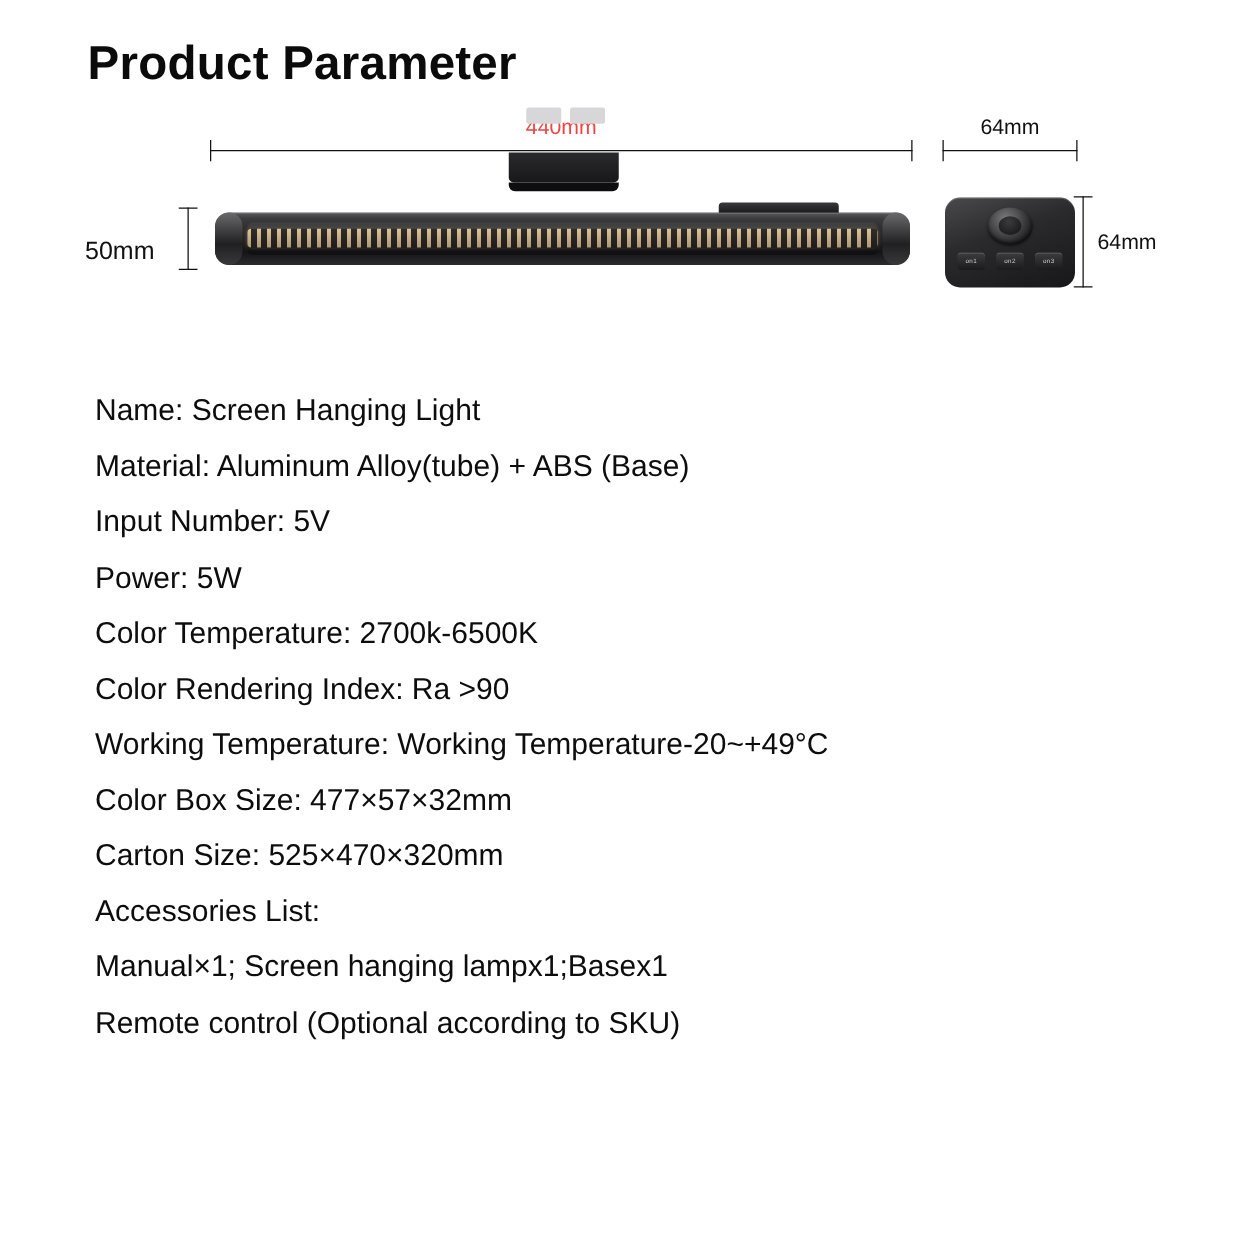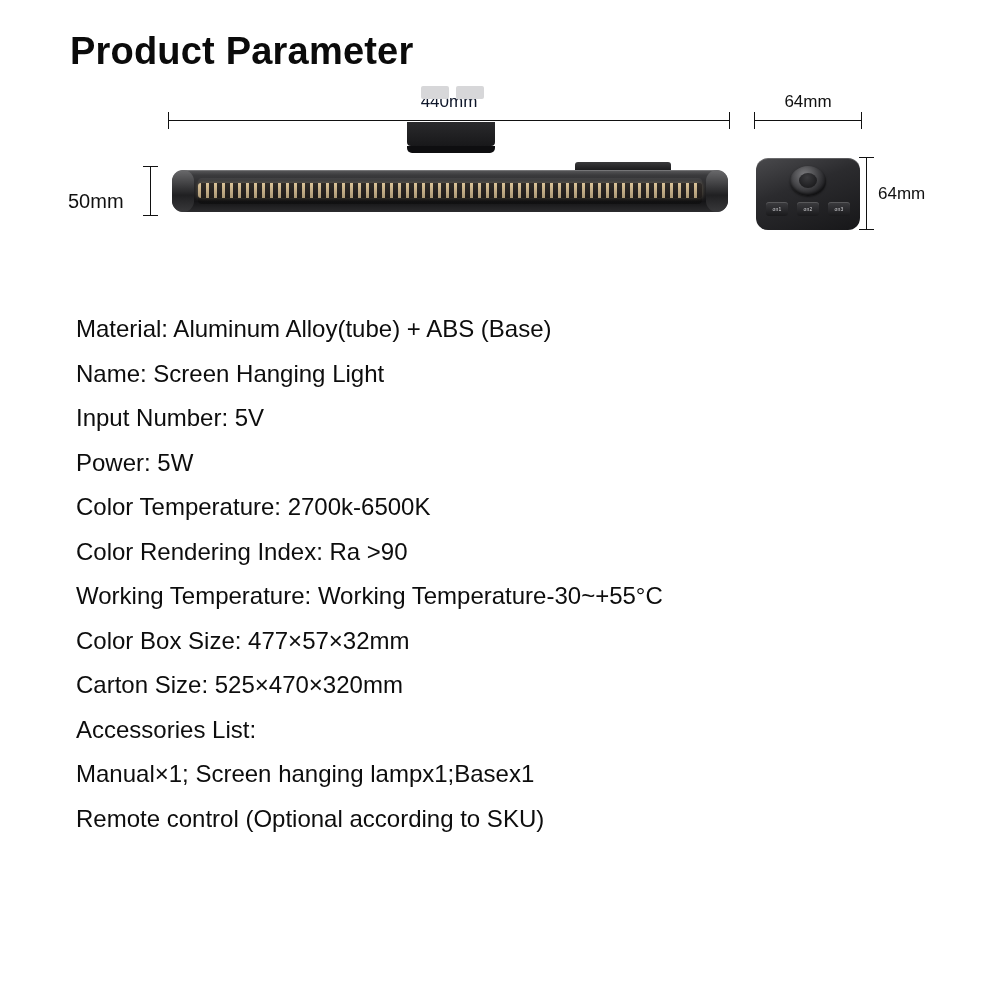--- a/index.html
+++ b/index.html
@@ -57,21 +57,21 @@
   .dim-top-lamp::before { left: 0; }
   .dim-top-lamp::after { right: 0; }
 
   .label-440 {
     position: absolute;
     left: 168px;
     top: 12px;
     width: 562px;
     text-align: center;
     font-size: 17px;
-    color: #0f172a;
+    color: #ef4444;
   }
 
   
   .dim-top-base {
     position: absolute;
     left: 754px;
     top: 40px;
     width: 108px;
     height: 1px;
     background: #111;
@@ -352,25 +352,25 @@
     <div class="knob"></div>
     <div class="btn-row">
       <div class="mini-btn">on1</div>
       <div class="mini-btn">on2</div>
       <div class="mini-btn">on3</div>
     </div>
   </div>
 </div>
 
 <div class="spec-list">
+  <div class="spec-line">Name: Screen Hanging Light</div>
   <div class="spec-line">Material: Aluminum Alloy(tube) + ABS (Base)</div>
-  <div class="spec-line">Name: Screen Hanging Light</div>
   <div class="spec-line">Input Number: 5V</div>
   <div class="spec-line">Power: 5W</div>
   <div class="spec-line">Color Temperature: 2700k-6500K</div>
   <div class="spec-line">Color Rendering Index: Ra &gt;90</div>
-  <div class="spec-line">Working Temperature: Working Temperature-30~+55°C</div>
+  <div class="spec-line">Working Temperature: Working Temperature-20~+49°C</div>
   <div class="spec-line">Color Box Size: 477×57×32mm</div>
   <div class="spec-line">Carton Size: 525×470×320mm</div>
   <div class="spec-line">Accessories List:</div>
   <div class="spec-line">Manual×1; Screen hanging lampx1;Basex1</div>
   <div class="spec-line">Remote control (Optional according to SKU)</div>
 </div>
 
 </body></html>

